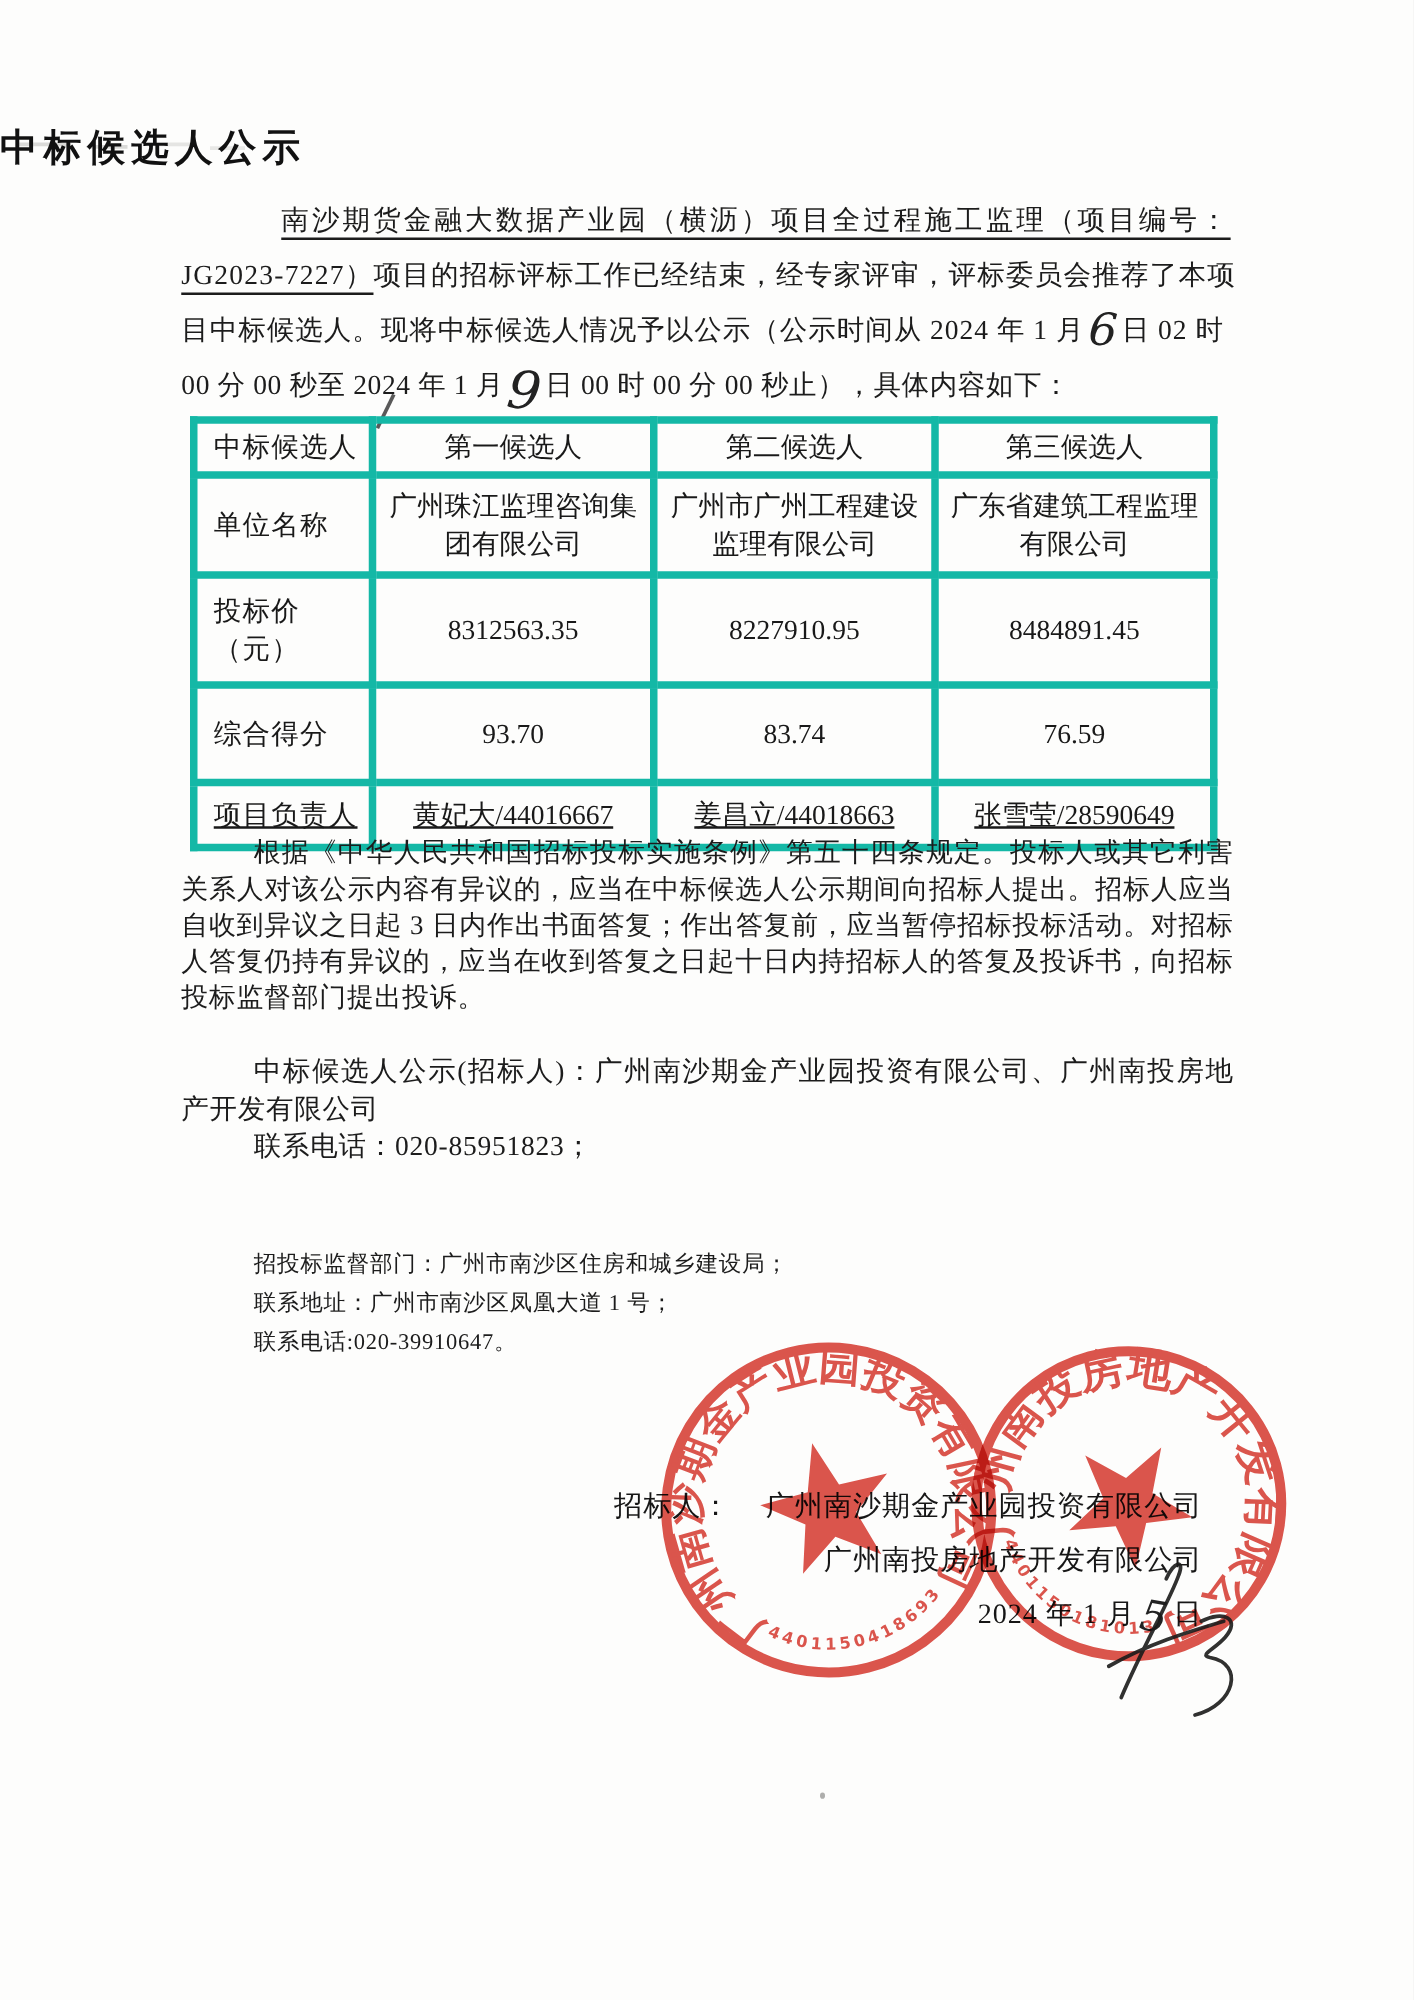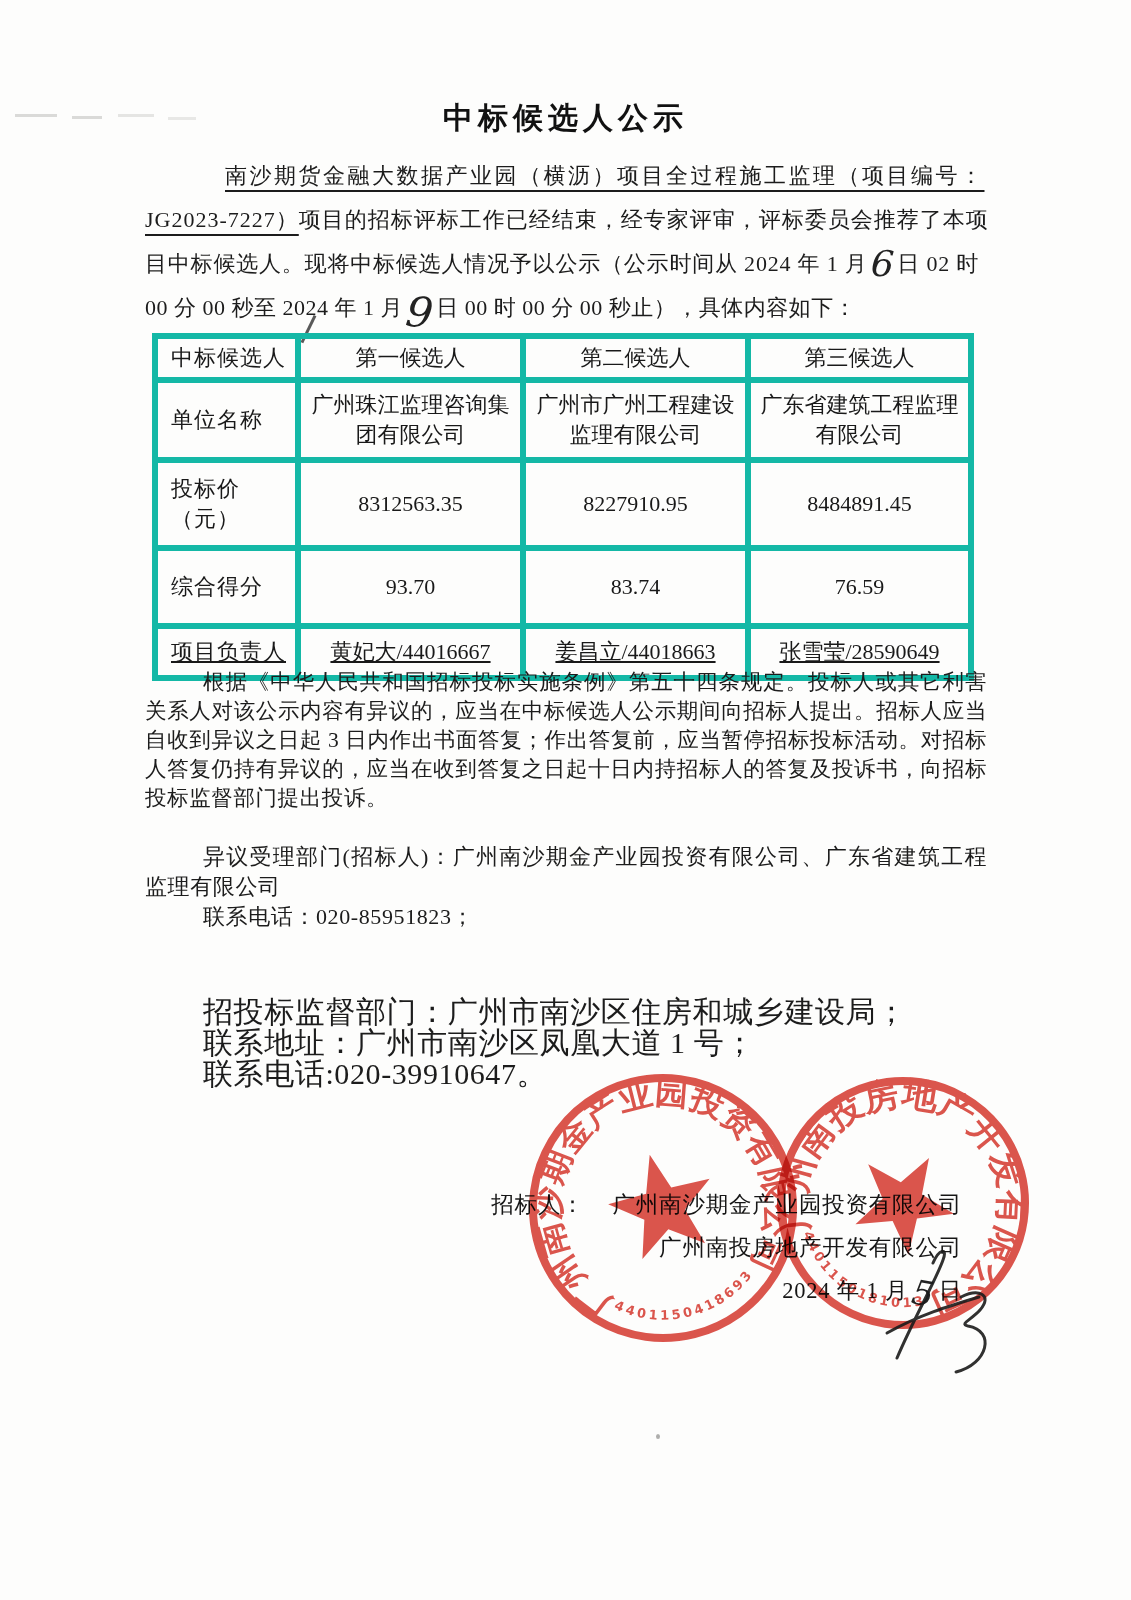--- a/index.html
+++ b/index.html
@@ -3,21 +3,21 @@
 <meta charset="utf-8">
 <style>
   * { margin:0; padding:0; box-sizing:border-box; }
   body { background:#e8e8e8; }
   .page {
     position:relative; width:1131px; height:1600px; margin:0 auto;
     background:#fdfdfc; overflow:hidden;
     font-family:"Liberation Serif","DejaVu Serif",serif; color:#1c1c1c;
   }
   .title {
-    position:absolute; top:98px; left:0; width:1131px; text-align:center;
+    position:absolute; top:98px; left:0; width:1131px; 
     font-family:"DejaVu Sans","Liberation Sans",sans-serif;
     font-size:30px; font-weight:bold; letter-spacing:5px; color:#111;
   }
   .intro { position:absolute; top:154px; left:145px; width:850px; font-size:22px; }
   .iline { height:44px; line-height:44px; white-space:nowrap; }
   .iline.l1 { padding-left:80px; letter-spacing:2.5px; }
   .iline.l2 { letter-spacing:1px; }
   .iline.l3 { letter-spacing:0.8px; }
   .iline.l4 { letter-spacing:0.5px; }
   .ul { text-decoration:underline; text-underline-offset:7px; text-decoration-thickness:1.5px; }
@@ -38,21 +38,21 @@
   tr.r-score { height:78px; }
   tr.r-pm { height:52px;text-decoration:underline; }
 
   .legal {
     position:absolute; top:668px; left:145px; width:842px;
     font-size:21.5px; line-height:29px; text-align:justify; text-indent:58px;
     letter-spacing:0.6px;
   }
   .objection { position:absolute; top:842px; left:145px; width:842px; font-size:22px; line-height:30px; }
   .objection p { text-indent:58px; text-align:justify; letter-spacing:0.6px; }
-  .supervision { position:absolute; top:996px; left:145px; width:842px; font-size:30px; line-height:31px; }
+  .supervision { position:absolute; top:996px; left:145px; width:842px; font-size:18px; line-height:31px; }
   .supervision p { text-indent:58px; letter-spacing:0.6px; }
 
   .sigblock {
     position:absolute; top:1183px; right:169px; width:520px;
     font-size:22.5px; line-height:43px; text-align:right; letter-spacing:0.8px; color:#161616;
   }
   .sig-label { margin-right:28px; }
 
   .seal { position:absolute; mix-blend-mode:multiply; opacity:0.84; pointer-events:none; }
   .seal-left { left:513px; top:1058px; }
@@ -122,21 +122,21 @@
       <td>黄妃大/44016667</td>
       <td>姜昌立/44018663</td>
       <td>张雪莹/28590649</td>
     </tr>
   </tbody>
     </table>
 
   <p class="legal">根据《中华人民共和国招标投标实施条例》第五十四条规定。投标人或其它利害关系人对该公示内容有异议的，应当在中标候选人公示期间向招标人提出。招标人应当自收到异议之日起 3 日内作出书面答复；作出答复前，应当暂停招标投标活动。对招标人答复仍持有异议的，应当在收到答复之日起十日内持招标人的答复及投诉书，向招标投标监督部门提出投诉。</p>
 
   <div class="objection">
-    <p>异议受理部门(招标人)：广州南沙期金产业园投资有限公司、广东省建筑工程监理有限公司</p>
+    <p>中标候选人公示(招标人)：广州南沙期金产业园投资有限公司、广州南投房地产开发有限公司</p>
     <p>联系电话：020-85951823；</p>
   </div>
 
   <div class="supervision">
     <p>招投标监督部门：广州市南沙区住房和城乡建设局；</p>
     <p>联系地址：广州市南沙区凤凰大道 1 号；</p>
     <p>联系电话:020-39910647。</p>
   </div>
 
   <div class="sigblock">

